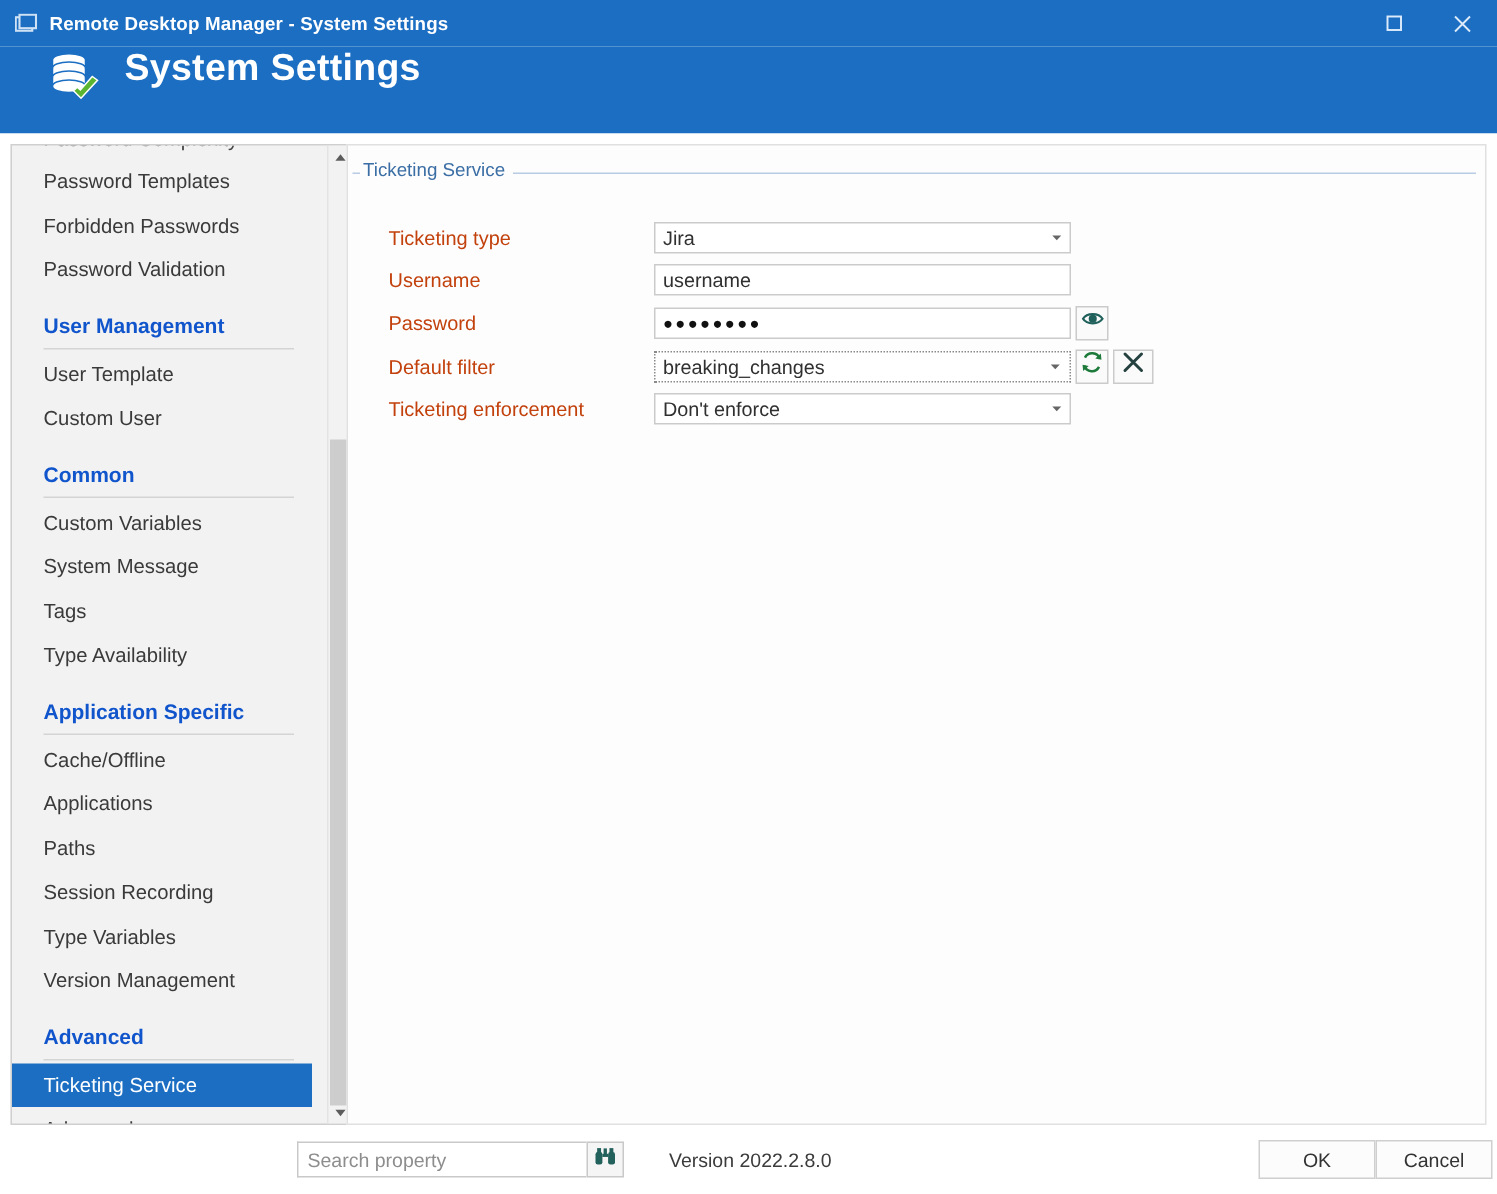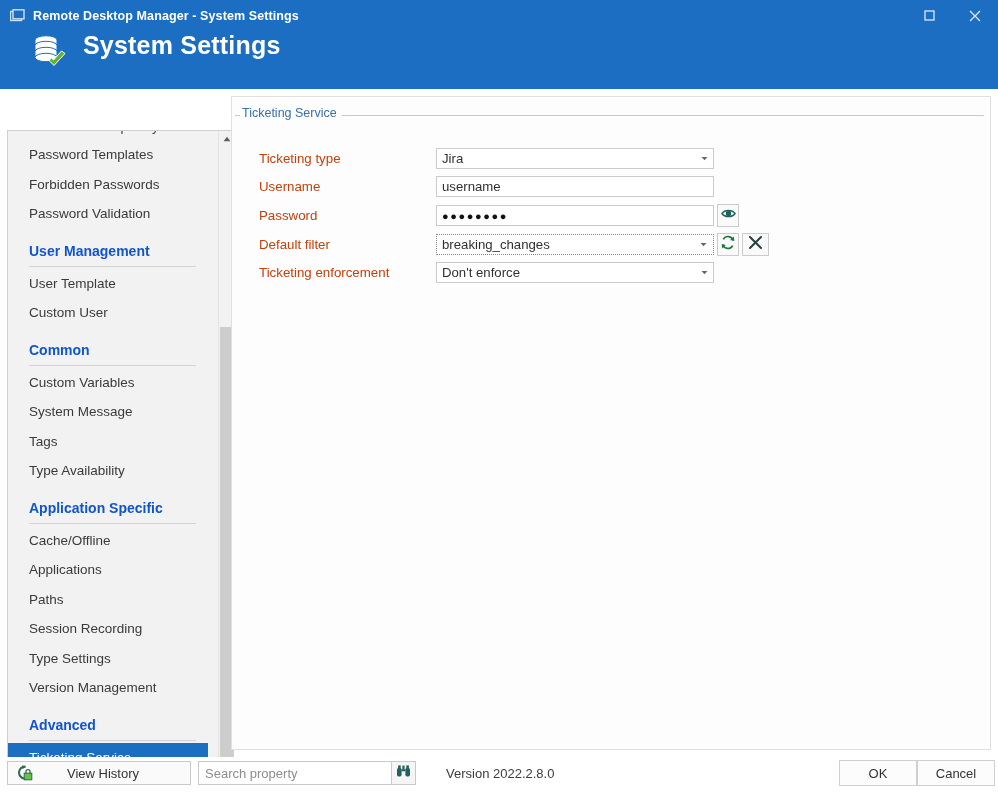--- a/index.html
+++ b/index.html
@@ -72,21 +72,20 @@
   }
 
   
   #sidebar {
     position: absolute;
     left: 7px; top: 7px;
     width: 227px; height: 654px;
     background: #f2f2f2;
     border: 1px solid #cfcfcf;
     overflow: hidden;
-    margin-top: 34px;
   }
   #sidebar-inner {
     position: absolute;
     left: 0; top: 0;
     width: 200px;
     padding-top: 0px;
   }
   .nav-clip {
     height: 9px;
     overflow: hidden;
@@ -394,21 +393,21 @@
         <div class="nav-item">Custom Variables</div>
         <div class="nav-item">System Message</div>
         <div class="nav-item">Tags</div>
         <div class="nav-item">Type Availability</div>
         <div class="nav-group">Application Specific</div>
         <div class="nav-sep"></div>
         <div class="nav-item">Cache/Offline</div>
         <div class="nav-item">Applications</div>
         <div class="nav-item">Paths</div>
         <div class="nav-item">Session Recording</div>
-        <div class="nav-item">Type Settings</div>
+        <div class="nav-item">Type Variables</div>
         <div class="nav-item">Version Management</div>
         <div class="nav-group">Advanced</div>
         <div class="nav-sep"></div>
         <div class="nav-item selected">Ticketing Service</div>
         <div class="nav-item">Advanced</div>
       </div>
 
     <div id="sb-track">
       <div class="sb-arrow" id="sb-up">
         <svg width="8" height="6" viewBox="0 0 8 6">
@@ -502,31 +501,20 @@
                   </svg>
                 </span>
               </div>
             </div>
           </div>
         </div>
     </div>
   </div>
 
   <div id="bottom">
-    <div class="btn-hist" style="top:4px;">
-      <span class="ico">
-        <svg width="18" height="18" viewBox="0 0 18 18">
-          <path d="M9.4 2.6 A6 6 0 1 0 15 9" fill="none" stroke="#2e6b4f" stroke-width="2.1"></path>
-          <path d="M6.2 1.2 L10.2 3.0 L6.4 5.0 Z" fill="#2e6b4f"></path>
-          <rect x="8.2" y="9.2" width="7.6" height="6.6" fill="#63c446" stroke="#2e6b4f" stroke-width="1"></rect>
-          <path d="M10 9.2 v-1.6 a2 2 0 0 1 4 0 v1.6" fill="none" stroke="#2e6b4f" stroke-width="1.3"></path>
-        </svg>
-      </span>
-      <span class="txt">View History</span>
-    </div>
 
     <div class="search-box" style="top:4px;">
       <div class="search-inp" title="Search property">Search property</div>
       <div class="search-btn">
         <span>
           <svg width="15" height="14" viewBox="0 0 15 14">
             <rect x="1" y="4" width="4.6" height="8.4" rx="1.6" fill="#23615c"></rect>
             <rect x="9.4" y="4" width="4.6" height="8.4" rx="1.6" fill="#23615c"></rect>
             <rect x="2.1" y="1.4" width="2.6" height="3.4" fill="#23615c"></rect>
             <rect x="10.3" y="1.4" width="2.6" height="3.4" fill="#23615c"></rect>

